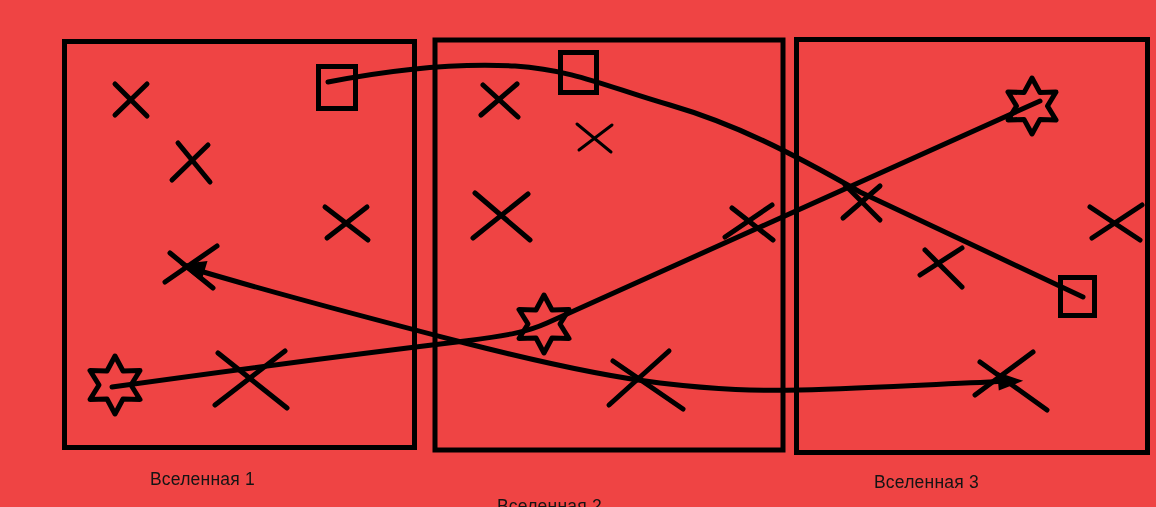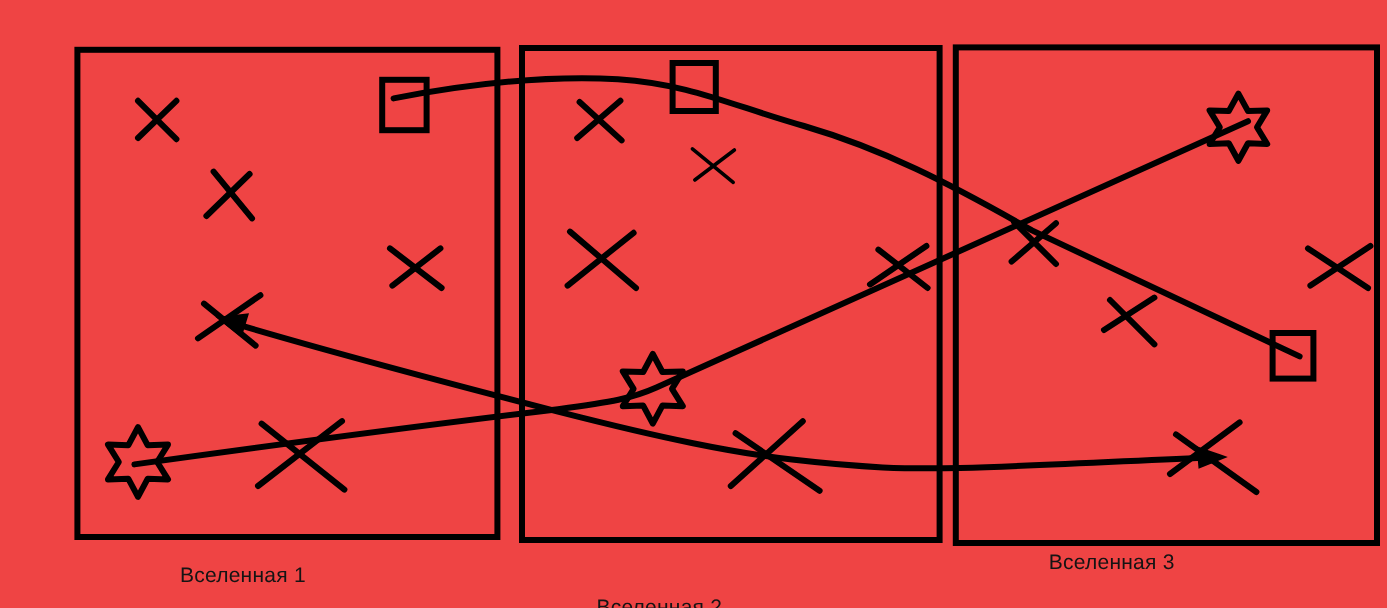--- a/index.html
+++ b/index.html
@@ -99,14 +99,14 @@
       <line x1="980" y1="362" x2="1047" y2="410"></line>
           <line x1="975" y1="395" x2="1033" y2="352"></line>
     </g>
     <rect x="1060.5" y="277.5" width="34" height="38"></rect>
     <polygon stroke-linejoin="round" points="1032,78 1040,92.6 1056,92 1047.5,106 1056,120 1040,119.4 1032,134 1024,119.4 1008,120 1016.5,106 1008,92 1024,92.6"></polygon>
   </g>
 </svg>
 
   <div class="u-label" style="left:150px;top:469px">Вселенная 1</div>
   <div class="u-label" style="left:497px;top:496px">Вселенная 2</div>
-  <div class="u-label" style="left:874px;top:458px">Вселенная 3</div>
+  <div class="u-label" style="left:874px;top:472px">Вселенная 3</div>
 </div>
 
 </body></html>

